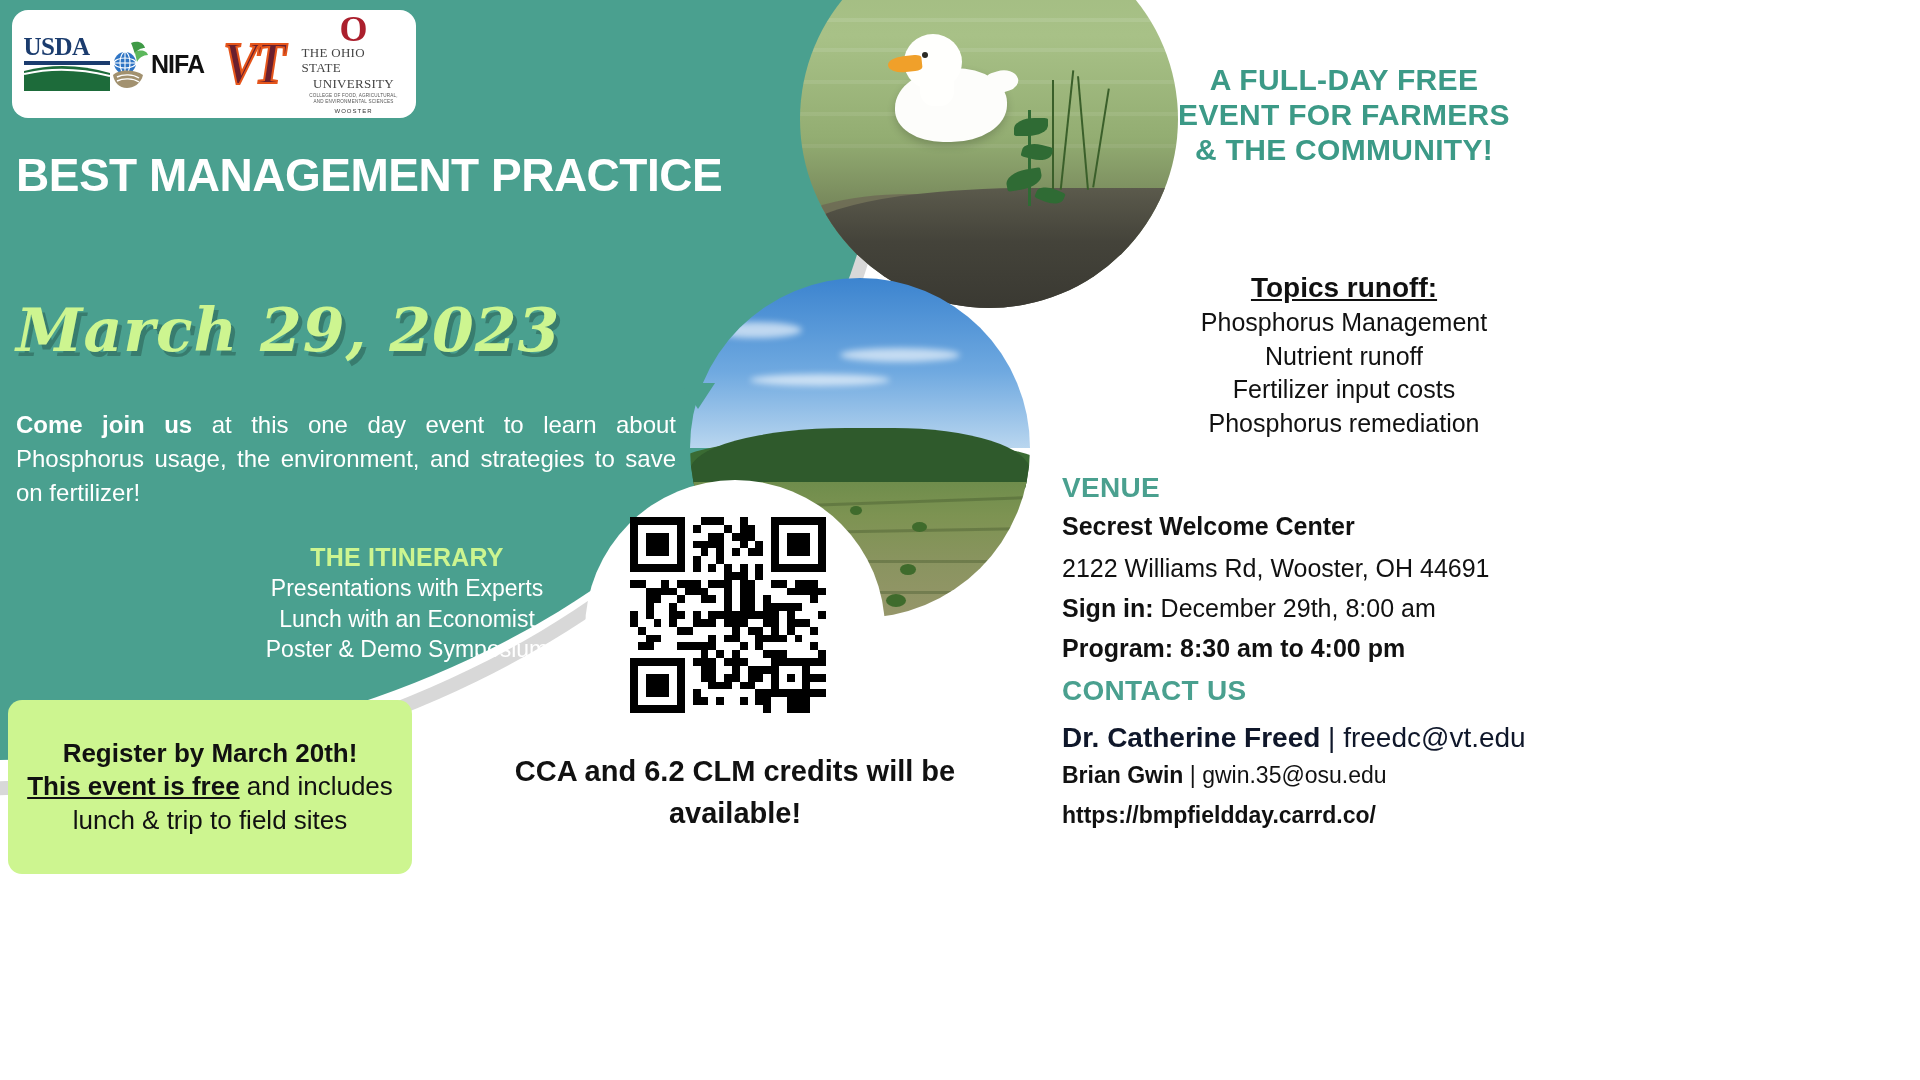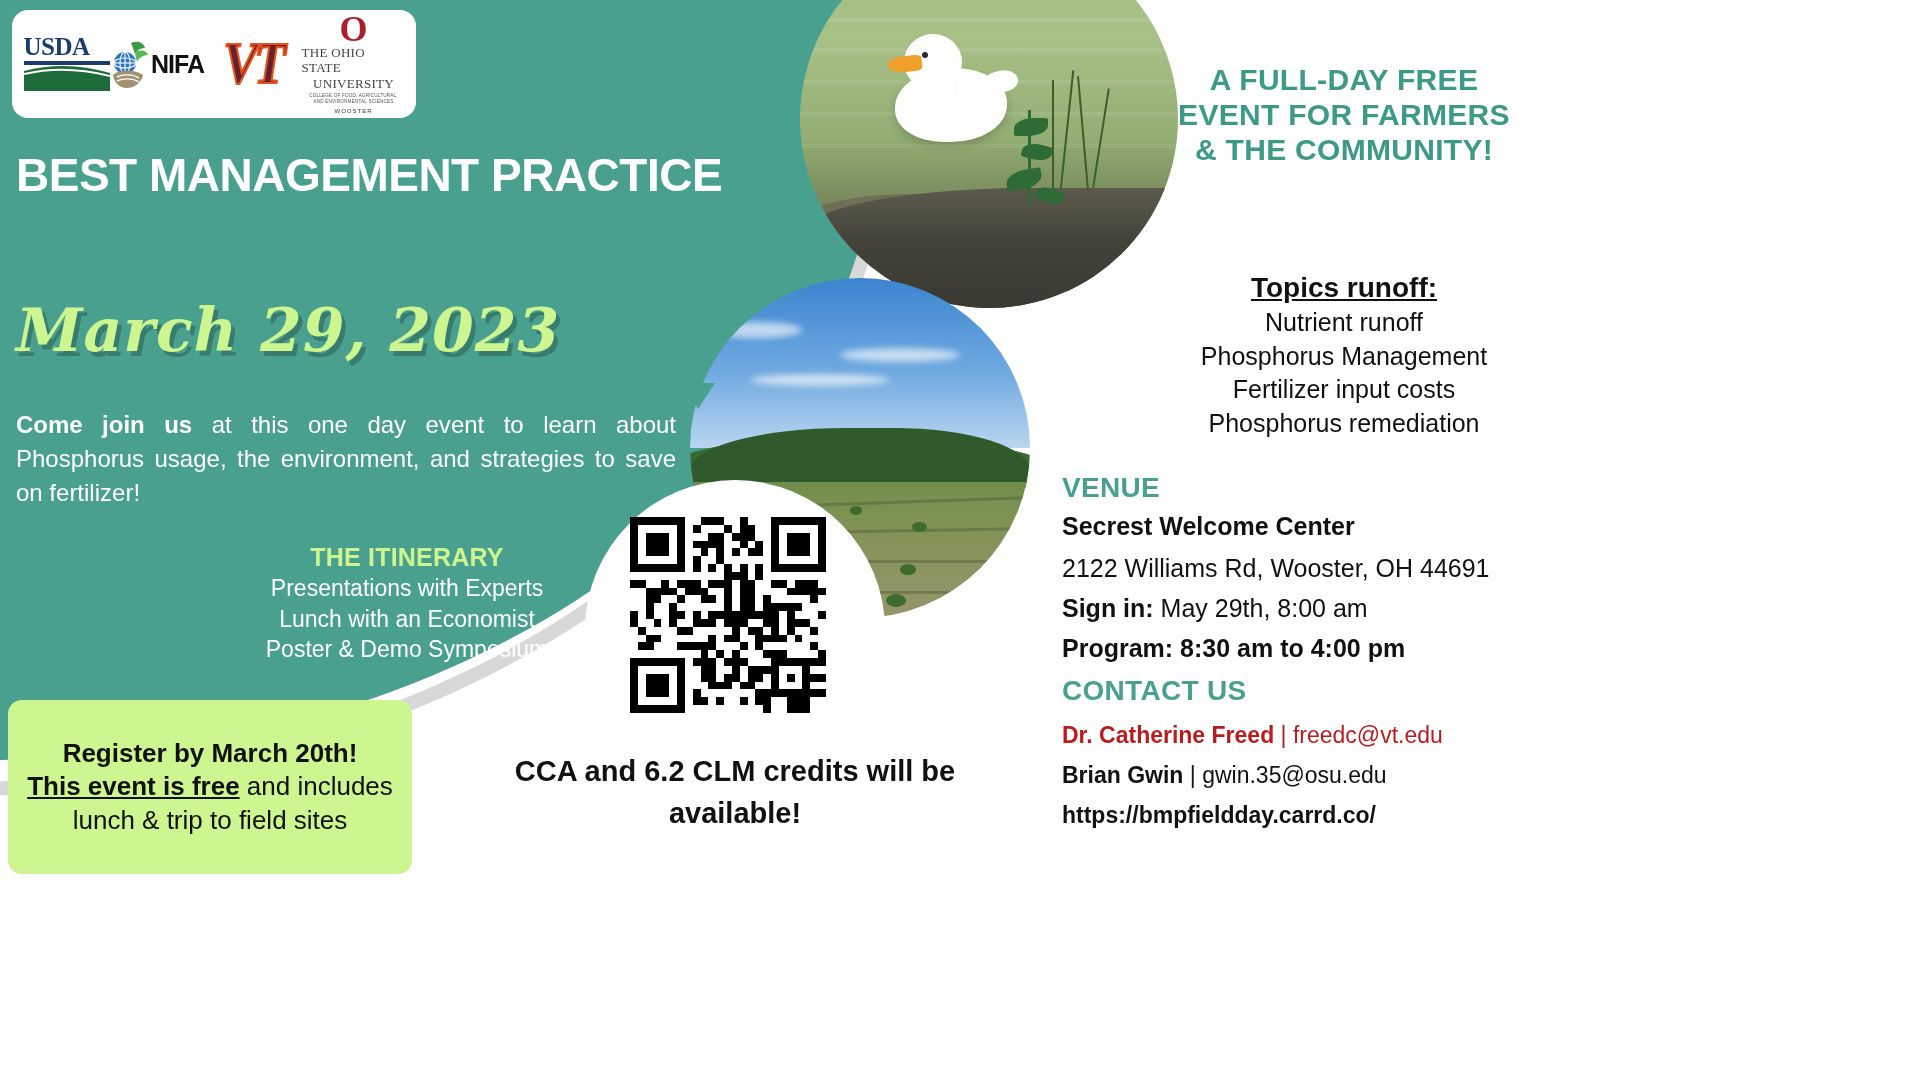--- a/index.html
+++ b/index.html
@@ -203,21 +203,21 @@
   }
   .signin b,.program b{ font-weight:bold; }
   .program{
     position:absolute; left:1062px; top:634px; z-index:10;
     color:#111; font-size:25px; font-weight:bold;
   }
   .contact-h{
     position:absolute; left:1062px; top:675px; z-index:10;
     color:#4aa08f; font-weight:bold; font-size:28px; letter-spacing:.3px;
   }
-  .c1{ position:absolute; left:1062px; top:722px; z-index:10; color:#b91c1c; font-size:23px;}
+  .c1{ position:absolute; left:1062px; top:722px; z-index:10; color:#0f172a; font-size:28px;}
   .c2{ position:absolute; left:1062px; top:762px; z-index:10; color:#111; font-size:23px;}
   .c3{ position:absolute; left:1062px; top:802px; z-index:10; color:#111; font-size:23px; font-weight:bold;}
   .c1 b,.c2 b{ font-weight:bold; }
 
   .cca{
     position:absolute; left:455px; top:750px; width:560px; z-index:13;
     color:#111; font-weight:bold; font-size:29px; line-height:1.45; text-align:center;
   }
 </style>
 </head>
@@ -976,31 +976,31 @@
       <i style="background: rgb(0, 0, 0);"></i>
       <i style="background: rgb(255, 255, 255);"></i>
       <i style="background: rgb(255, 255, 255);"></i>
     </div>
 
   <div class="cca">CCA and 6.2 CLM credits will be available!</div>
 
   <div class="headline">A FULL-DAY FREE EVENT FOR FARMERS &amp; THE COMMUNITY!</div>
   <div class="topics-title">Topics runoff:</div>
   <div class="topics-list">
+    <div>Phosphorus Management</div>
     <div>Nutrient runoff</div>
-    <div>Phosphorus Management</div>
     <div>Fertilizer input costs</div>
     <div>Phosphorus remediation</div>
   </div>
 
   <div class="venue-h">VENUE</div>
   <div class="venue-name">Secrest Welcome Center</div>
   <div class="venue-addr">2122 Williams Rd, Wooster, OH 44691</div>
   <div class="signin">
-    <b>Sign in:</b><span> May 29th, 8:00 am</span>
+    <b>Sign in:</b><span> December 29th, 8:00 am</span>
   </div>
   <div class="program">Program: 8:30 am to 4:00 pm</div>
 
   <div class="contact-h">CONTACT US</div>
   <div class="c1">
     <b>Dr. Catherine Freed</b><span> | freedc@vt.edu</span>
   </div>
   <div class="c2">
     <b>Brian Gwin</b><span> | gwin.35@osu.edu</span>
   </div>

